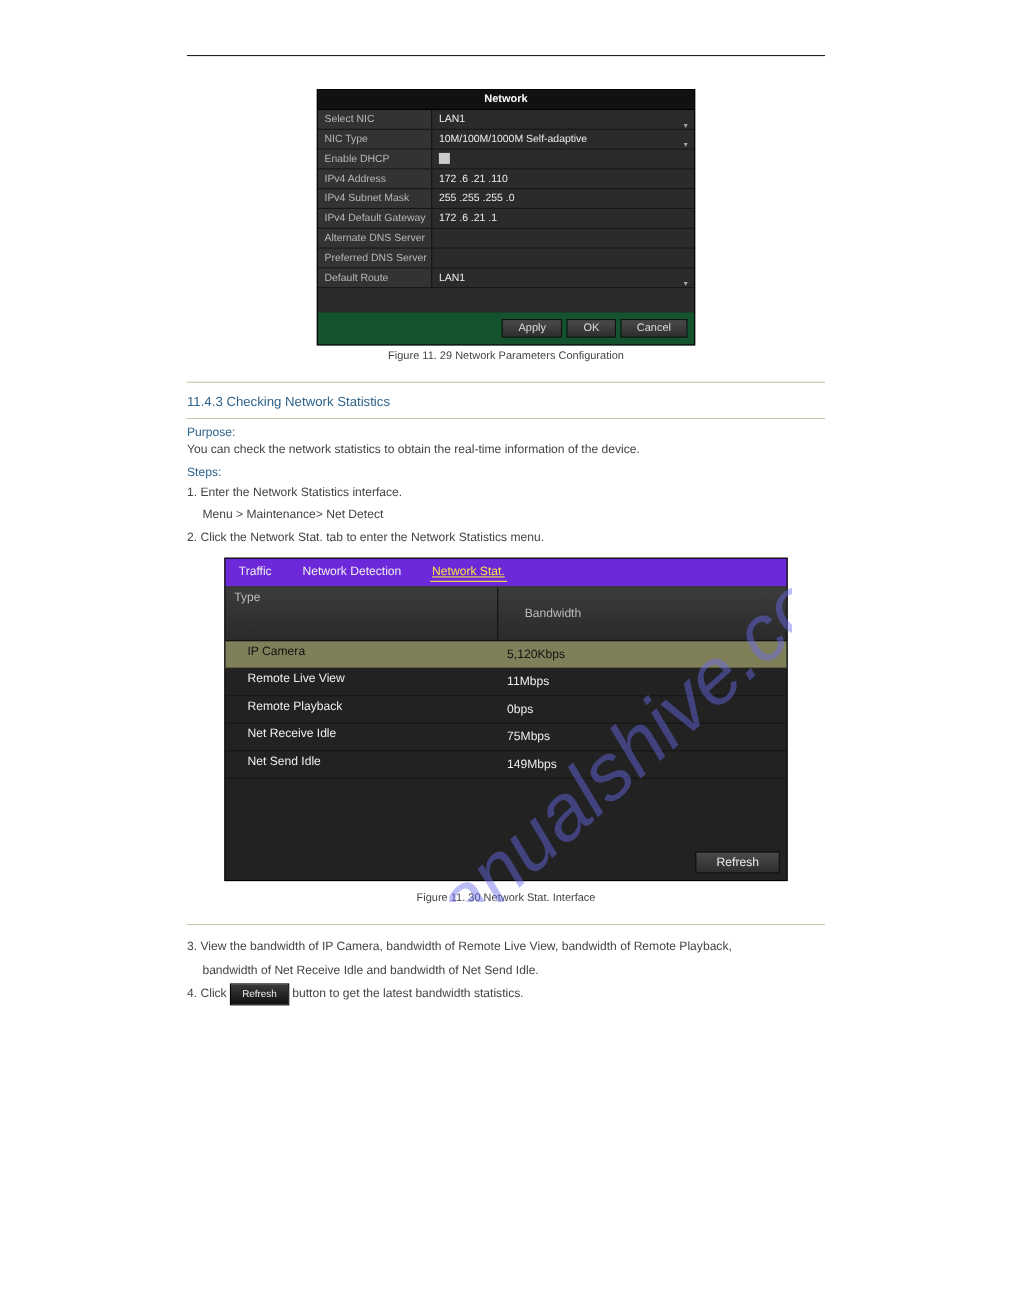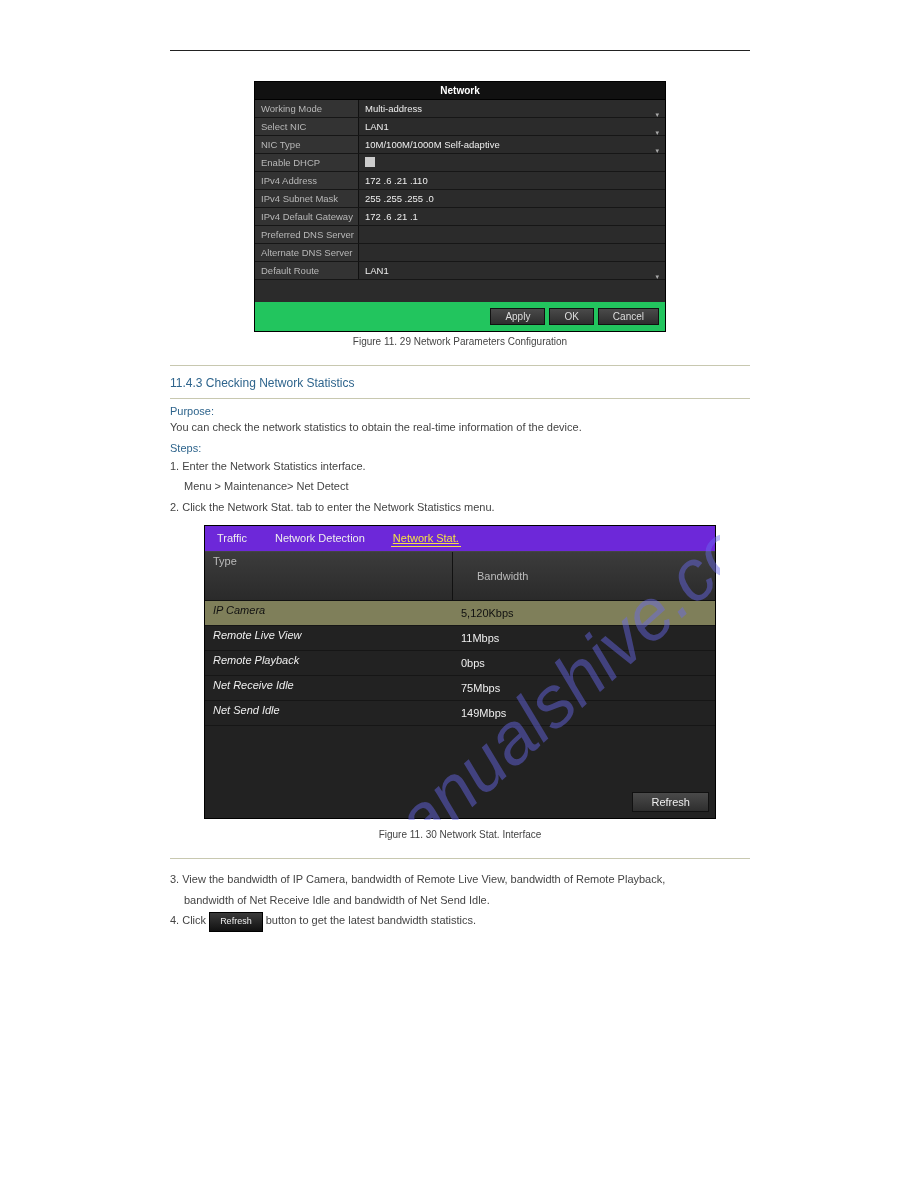--- a/index.html
+++ b/index.html
@@ -40,21 +40,21 @@
   }
   .purpose-hd {
     font-size: 11px;
     color: #2e648c;
     margin: 6px 0 2px 0;
   }
   .step-line { margin: 4px 0; }
 
   
   .dlg {
-    width: 412px;
+    width: 344px;
     margin: 30px auto 0 auto;
     background: #1e1e1e;
     color: #ddd;
     font-size: 10px;
     border: 1px solid #000;
   }
   .dlg-title {
     text-align: center;
     background: #111;
     color: #fff;
@@ -95,21 +95,21 @@
     display: inline-block;
     width: 10px; height: 10px;
     background: #ccc;
     margin-top: 3px;
   }
   .dlg-btns {
     display: flex;
     justify-content: flex-end;
     gap: 4px;
     padding: 6px;
-    background: #22c55e;
+    background: #14532d;
   }
   .dlg-btn {
     background: linear-gradient(#4a4a4a,#2e2e2e);
     color: #ddd;
     border: 1px solid #111;
     padding: 2px 14px;
     font-size: 10px;
     cursor: pointer;
   }
   .dlg-body-pad {
@@ -150,21 +150,21 @@
     border-top: 1px solid #444;
     border-bottom: 1px solid #111;
     gap: 16px;
   }
   .stat-hdr .c1 { width: 248px; padding: 3px 8px; border-right: 1px solid #111;}
   .stat-hdr .c2 { flex:1; padding: 18px 8px; }
   .stat-row {
     display: flex;
     border-bottom: 1px solid #161616;
   }
-  .stat-row .c1 { width: 248px; padding: 3px 8px; font-style: italic; }
+  .stat-row .c1 { width: 248px; padding: 3px 20px; }
   .stat-row .c2 { flex:1; padding: 6px 8px; }
   .stat-row.hl {
     background: #7f7f5a;
     color: #111;
   }
   .stat-row.norm {
     background: #222;
     color: #eee;
   }
   .stat-space { height: 60px; background: #222; }
@@ -217,24 +217,20 @@
 </svg>
 
 <div class="page-content">
 
   <hr class="divider">
 
   <div class="dlg">
     <div class="dlg-title">Network</div>
 
     <div class="dlg-row">
-      <div class="lab">Working Mode</div>
-      <div class="val"><span>Multi-address</span><span class="chev">▾</span></div>
-    </div>
-    <div class="dlg-row">
       <div class="lab">Select NIC</div>
       <div class="val"><span>LAN1</span><span class="chev">▾</span></div>
     </div>
     <div class="dlg-row">
       <div class="lab">NIC Type</div>
       <div class="val"><span>10M/100M/1000M Self-adaptive</span><span class="chev">▾</span></div>
     </div>
     <div class="dlg-row">
       <div class="lab">Enable DHCP</div>
       <div class="val"><span class="chkbx"></span></div>
@@ -245,25 +241,25 @@
     </div>
     <div class="dlg-row">
       <div class="lab">IPv4 Subnet Mask</div>
       <div class="val">255 .255 .255 .0</div>
     </div>
     <div class="dlg-row">
       <div class="lab">IPv4 Default Gateway</div>
       <div class="val">172 .6   .21  .1</div>
     </div>
     <div class="dlg-row">
+      <div class="lab">Alternate DNS Server</div>
+      <div class="val"></div>
+    </div>
+    <div class="dlg-row">
       <div class="lab">Preferred DNS Server</div>
-      <div class="val"></div>
-    </div>
-    <div class="dlg-row">
-      <div class="lab">Alternate DNS Server</div>
       <div class="val"></div>
     </div>
     <div class="dlg-row">
       <div class="lab">Default Route</div>
       <div class="val"><span>LAN1</span><span class="chev">▾</span></div>
     </div>
     <div class="dlg-body-pad"></div>
     <div class="dlg-btns">
       <button class="dlg-btn">Apply</button>
       <button class="dlg-btn">OK</button>

